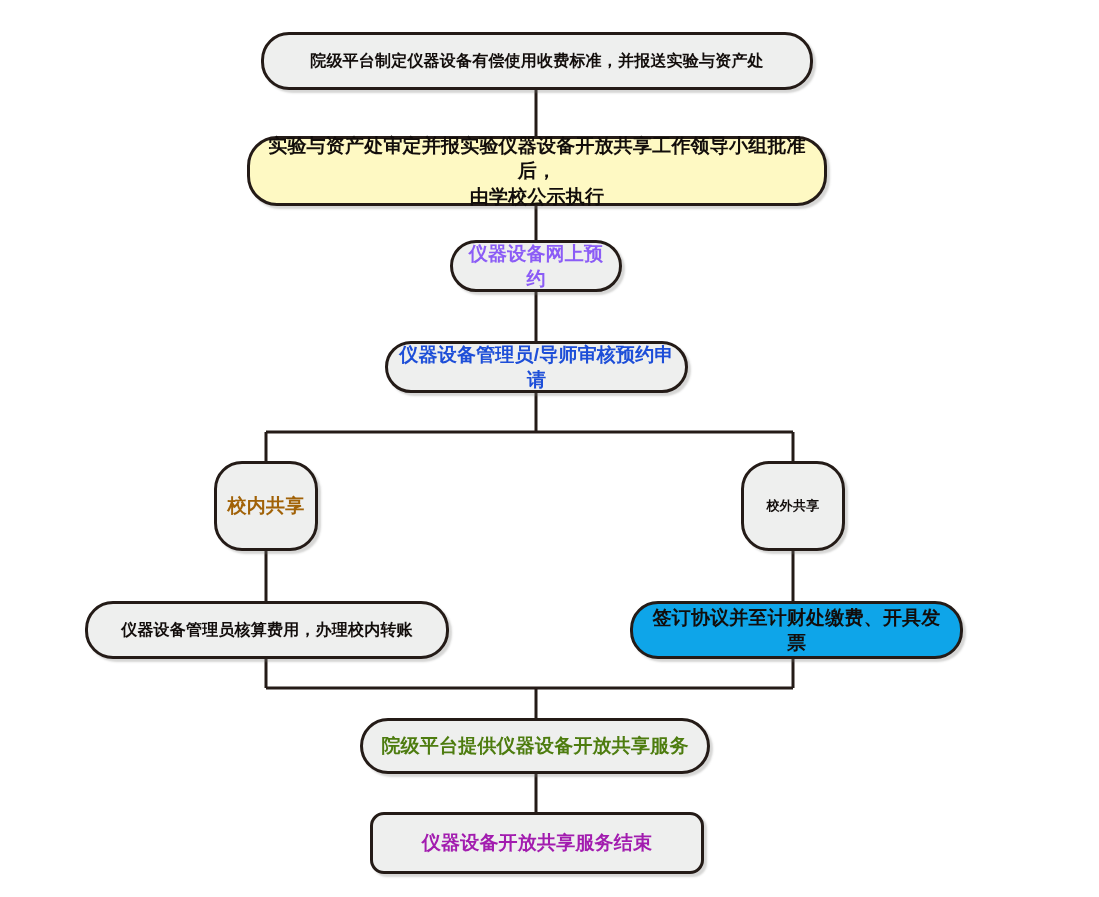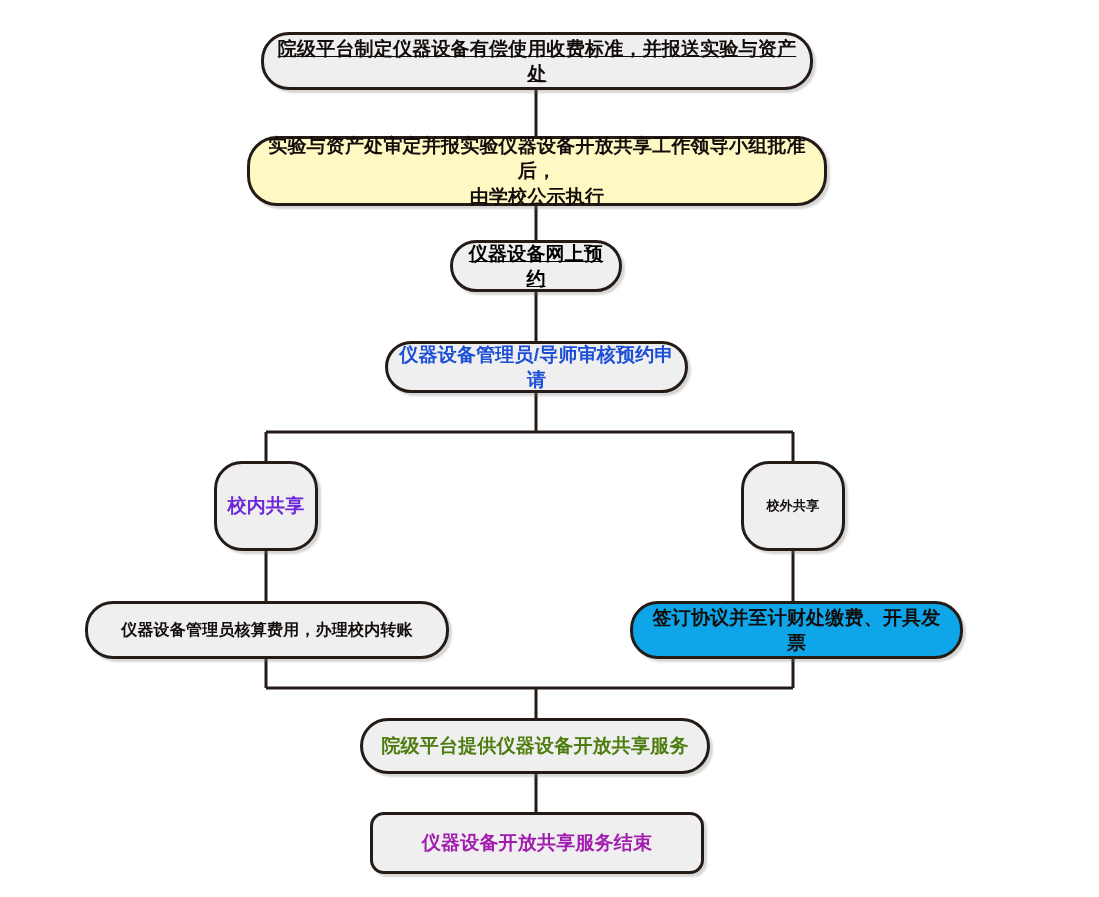--- a/index.html
+++ b/index.html
@@ -63,34 +63,34 @@
       <polyline points="266,551 266,601" fill="none" stroke="#241b17" stroke-width="3" stroke-linecap="butt"></polyline>
       <polyline points="793,551 793,601" fill="none" stroke="#241b17" stroke-width="3" stroke-linecap="butt"></polyline>
       <polyline points="266,659 266,688" fill="none" stroke="#241b17" stroke-width="3" stroke-linecap="butt"></polyline>
       <polyline points="793,659 793,688" fill="none" stroke="#241b17" stroke-width="3" stroke-linecap="butt"></polyline>
       <polyline points="266,688 793,688" fill="none" stroke="#241b17" stroke-width="3" stroke-linecap="butt"></polyline>
       <polyline points="536,688 536,718" fill="none" stroke="#241b17" stroke-width="3" stroke-linecap="butt"></polyline>
       <polyline points="536,774 536,812" fill="none" stroke="#241b17" stroke-width="3" stroke-linecap="butt"></polyline>
     </svg>
   <div id="node-layer">
       <div class="node-box" style="left: 261px; top: 32px; width: 552px; height: 58px; border-radius: 28px; background: rgb(238, 239, 238); border-color: rgb(36, 27, 23);">
-        <span class="node-label" style="font-size: 19px; color: rgb(18, 13, 11); text-decoration: underline;">院级平台制定仪器设备有偿使用收费标准，并报送实验与资产处</span>
+        <span class="node-label" style="font-size: 16px; color: rgb(18, 13, 11);">院级平台制定仪器设备有偿使用收费标准，并报送实验与资产处</span>
       </div>
       <div class="node-box" style="left: 247px; top: 136px; width: 580px; height: 70px; border-radius: 30px; background: #fef9c3; border-color: rgb(36, 27, 23);">
         <span class="node-label" style="font-size: 19px; color: rgb(18, 13, 11);">实验与资产处审定并报实验仪器设备开放共享工作领导小组批准后，
 由学校公示执行</span>
       </div>
       <div class="node-box" style="left: 450px; top: 240px; width: 172px; height: 52px; border-radius: 26px; background: rgb(238, 239, 238); border-color: rgb(36, 27, 23);">
-        <span class="node-label" style="font-size: 19px; color: #000000; text-decoration: underline;">仪器设备网上预约</span>
+        <span class="node-label" style="font-size: 19px; color: #8b5cf6;">仪器设备网上预约</span>
       </div>
       <div class="node-box" style="left: 385px; top: 341px; width: 303px; height: 52px; border-radius: 26px; background: rgb(238, 239, 238); border-color: rgb(36, 27, 23);">
         <span class="node-label" style="font-size: 19px; color: #1d4ed8;">仪器设备管理员/导师审核预约申请</span>
       </div>
       <div class="node-box" style="left: 214px; top: 461px; width: 104px; height: 90px; border-radius: 28px; background: rgb(238, 239, 238); border-color: rgb(36, 27, 23);">
-        <span class="node-label" style="font-size: 19px; color: #6d28d9;">校内共享</span>
+        <span class="node-label" style="font-size: 19px; color: #a16207;">校内共享</span>
       </div>
       <div class="node-box" style="left: 741px; top: 461px; width: 104px; height: 90px; border-radius: 28px; background: rgb(238, 239, 238); border-color: rgb(36, 27, 23);">
         <span class="node-label" style="font-size: 13px; color: rgb(18, 13, 11);">校外共享</span>
       </div>
       <div class="node-box" style="left: 85px; top: 601px; width: 364px; height: 58px; border-radius: 28px; background: rgb(238, 239, 238); border-color: rgb(36, 27, 23);">
         <span class="node-label" style="font-size: 16px; color: rgb(18, 13, 11);">仪器设备管理员核算费用，办理校内转账</span>
       </div>
       <div class="node-box" style="left: 630px; top: 601px; width: 333px; height: 58px; border-radius: 28px; background: #0ea5e9; border-color: rgb(36, 27, 23);">
         <span class="node-label" style="font-size: 19px; color: rgb(18, 13, 11);">签订协议并至计财处缴费、开具发票</span>
       </div>

